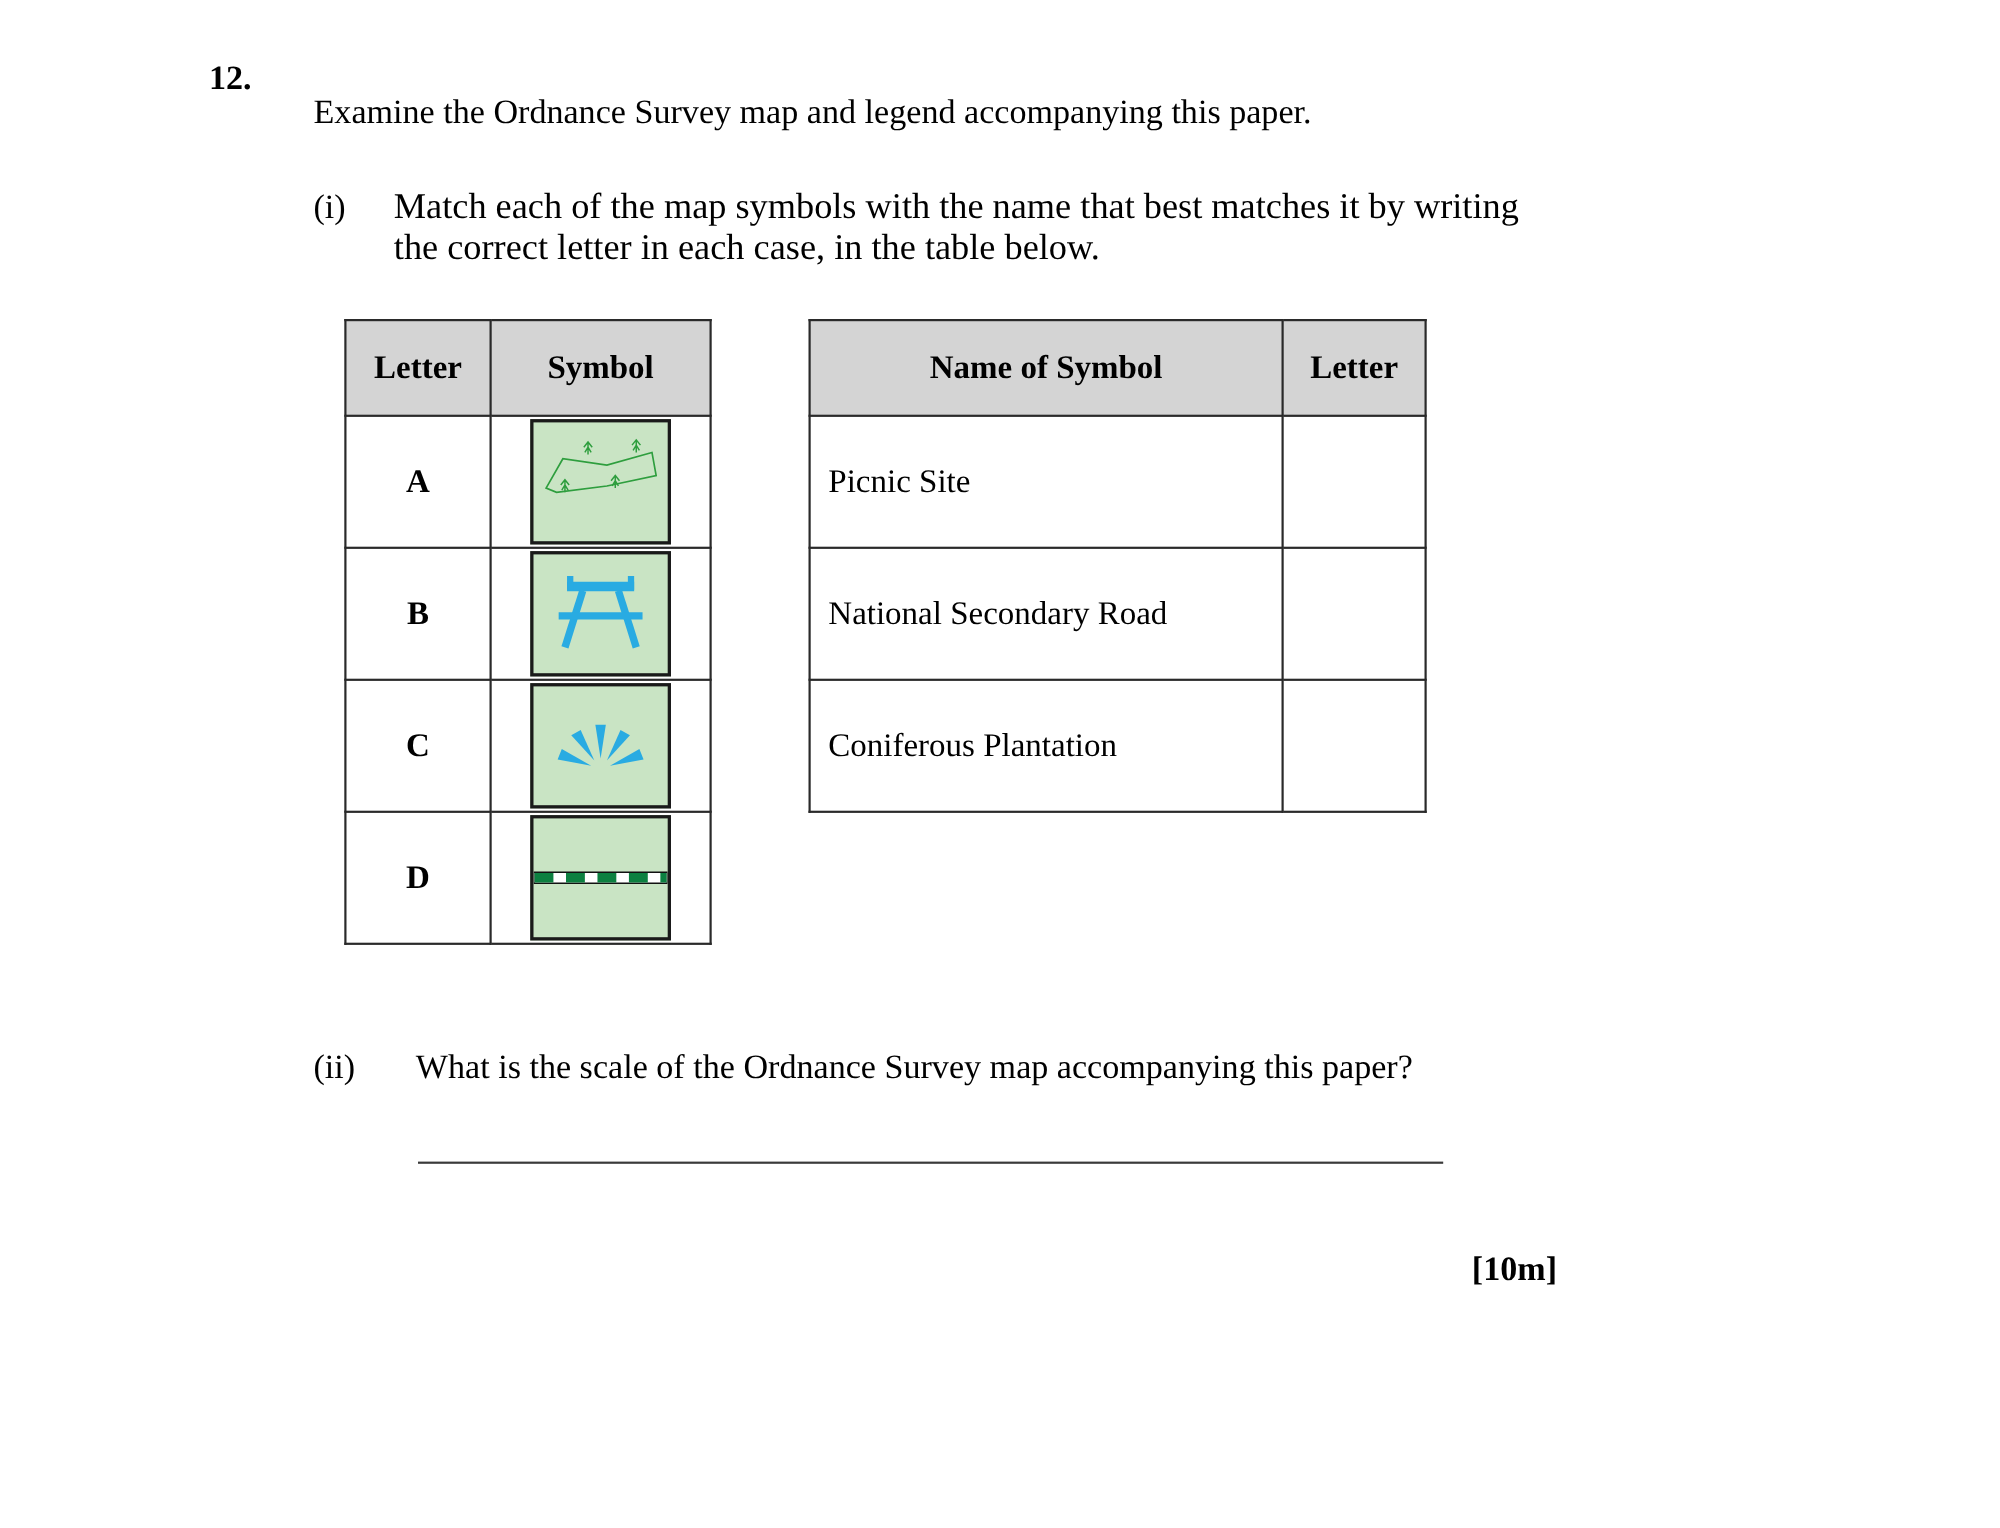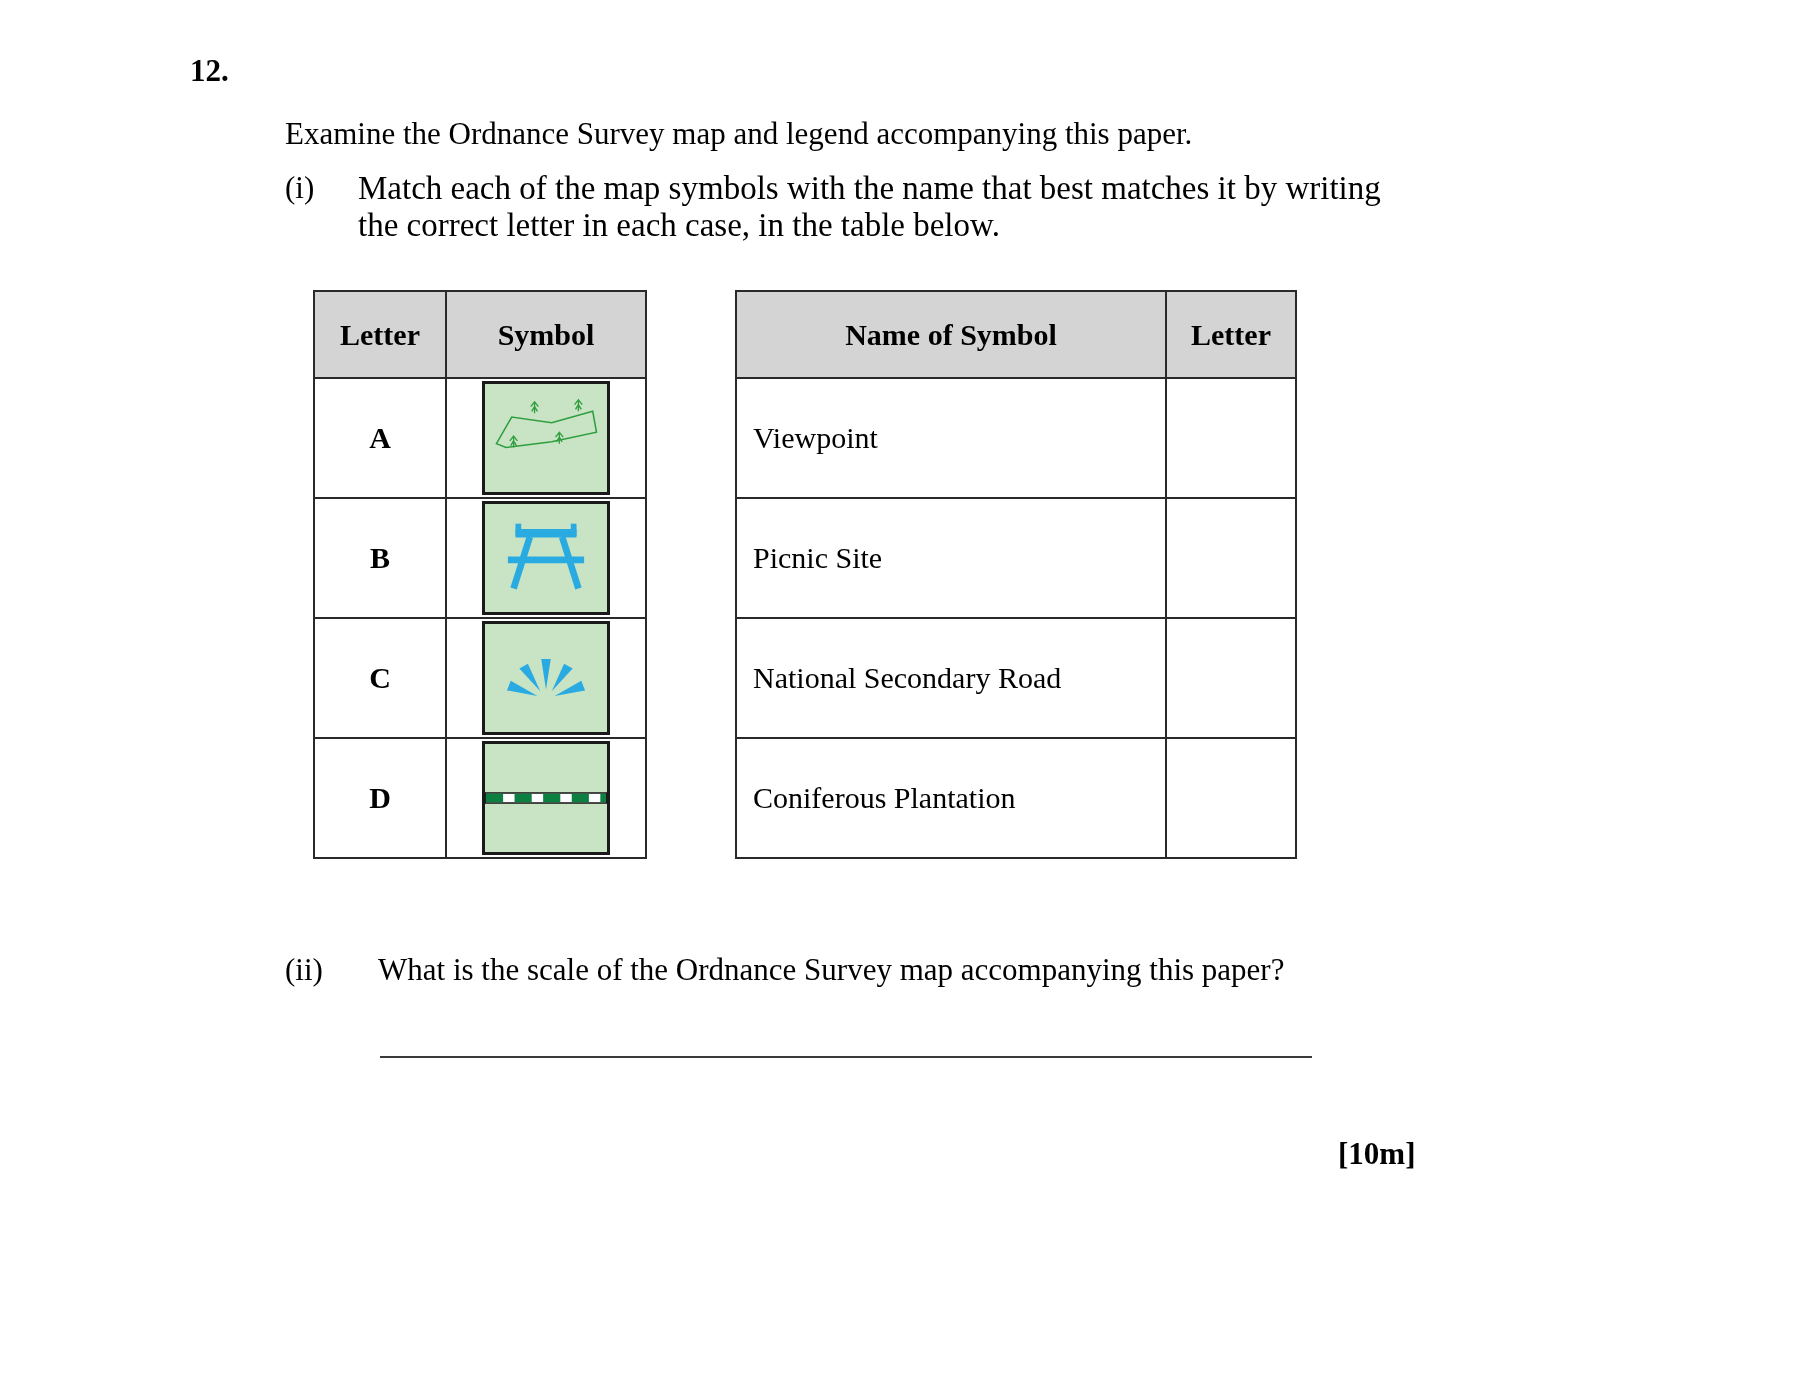--- a/index.html
+++ b/index.html
@@ -15,21 +15,21 @@
   }
   .q-num {
     position: absolute; left: 190px; top: 36px;
     font-size: 31px; font-weight: bold; margin-top: 17px;
   }
   .q-title {
     position: absolute; left: 285px; top: 26px;
     font-size: 31px; font-weight: bold;
   }
   .intro {
-    position: absolute; left: 285px; top: 116px;
+    position: absolute; left: 285px; top: 84px;
     font-size: 31px;
   }
   .part-i-label {
     position: absolute; left: 285px; top: 170px;
     font-size: 31px;
   }
   .part-i-text {
     position: absolute; left: 358px; top: 170px;
     width: 1060px; font-size: 33px; line-height: 37px;
   }
@@ -184,24 +184,20 @@
     <colgroup>
         <col class="col-name">
         <col class="col-letter-r">
       </colgroup>
     <tbody>
         <tr>
       <th>Name of Symbol</th>
       <th>Letter</th>
     </tr>
     <tr class="data-row">
-      <td class="name-cell">Viewpoint</td>
-      <td class="answer-letter-cell"></td>
-    </tr>
-    <tr class="data-row">
       <td class="name-cell">Picnic Site</td>
       <td class="answer-letter-cell"></td>
     </tr>
     <tr class="data-row">
       <td class="name-cell">National Secondary Road</td>
       <td class="answer-letter-cell"></td>
     </tr>
     <tr class="data-row">
       <td class="name-cell">Coniferous Plantation</td>
       <td class="answer-letter-cell"></td>

